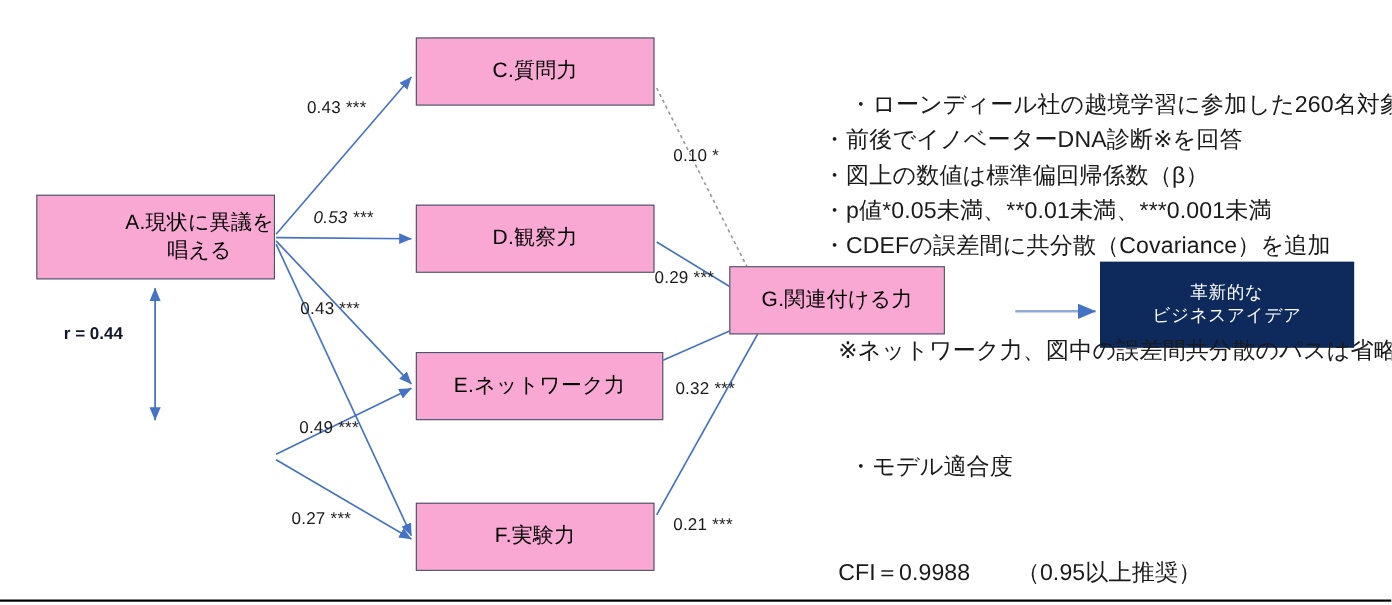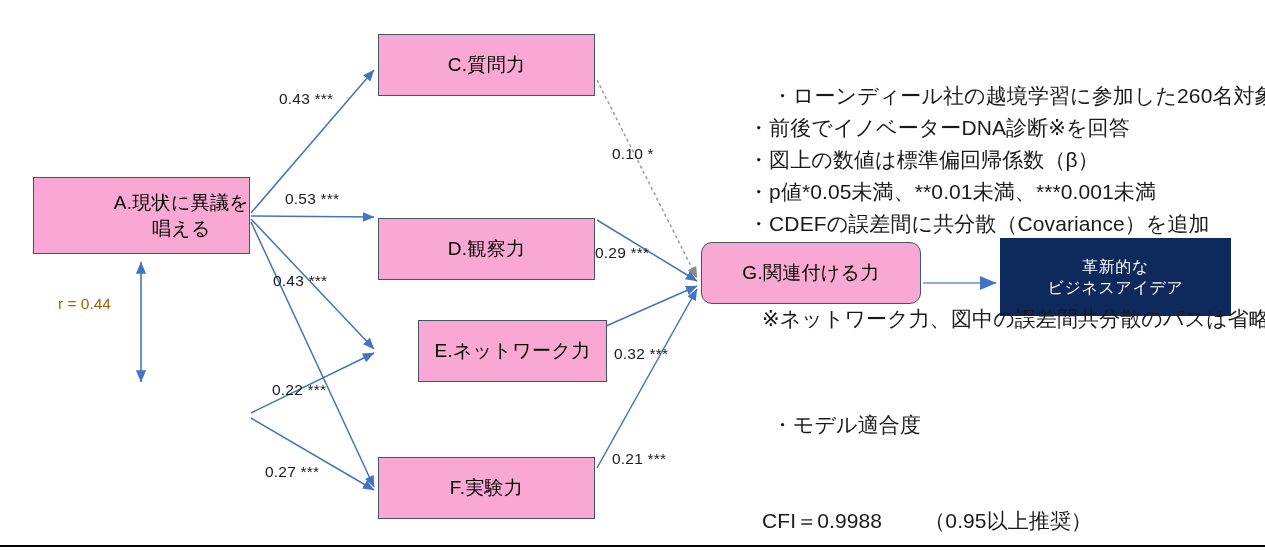--- a/index.html
+++ b/index.html
@@ -33,24 +33,24 @@
     color:#ffffff;
     font-weight:normal;
     font-size:16px;
     letter-spacing:0.6px;
   }
 
   
   #node-a{left:33px;  top:177px; width:217px; height:77px;justify-content:flex-end;}
   #node-b{left:33px;  top:385px; width:217px; height:72px;}
   #node-c{left:378px; top:34px;  width:217px; height:62px;}
-  #node-d{left:378px; top:186px; width:217px; height:62px;margin-top:32px;}
-  #node-e{left:378px; top:320px; width:189px; height:62px;margin-left:40px;}
+  #node-d{left:378px; top:186px; width:217px; height:62px;}
+  #node-e{left:378px; top:320px; width:225px; height:62px;}
   #node-f{left:378px; top:457px; width:217px; height:62px;}
-  #node-g{left:701px; top:242px; width:220px; height:62px;border-radius:11px;}
+  #node-g{left:663px; top:242px; width:196px; height:62px;}
   #node-idea{left:1000px; top:238px; width:231px; height:78px;}
 
   .coef{
     position:absolute;
     font-size:15.5px;
     color:#1a1a1a;
     white-space:nowrap;
     letter-spacing:0.2px;
   }
 
@@ -59,21 +59,21 @@
     font-size:21px;
     color:#1a1a1a;
     line-height:1.52;
     white-space:pre;
     letter-spacing:0.1px;
   }
   #note-top{left:748px;top:48px;}
   #note-fit{left:748px;top:377px;}
   .note .ind{padding-left:14px;display:block;}
 
-  #rlabel{position:absolute;left:58px;top:295px;font-size:15.5px;color:#a16207;}
+  #rlabel{position:absolute;left:58px;top:295px;font-size:15.5px;color:#0f172a;font-weight:bold;}
 
   #baseline{position:absolute;left:0;top:545px;width:1265px;height:2px;background:#000;}
 </style>
 </head>
 <body>
 
 <div id="stage">
 
   <svg id="wires" viewBox="0 0 1265 550">
     <defs>
@@ -143,29 +143,29 @@
   </div>
 
   <div class="node outcome" id="node-idea">
     <span style="white-space:pre-line">革新的な
 ビジネスアイデア</span>
   </div>
 
   <div id="rlabel">r = 0.44</div>
 
   <div class="coef" style="left:279px;top:90px;">0.43 ***</div>
-  <div class="coef" style="left:285px;top:190px;">0.53 ***</div>
+  <div class="coef" style="left:285px;top:190px;font-style:italic;">0.53 ***</div>
   <div class="coef" style="left:273px;top:272px;">0.43 ***</div>
-  <div class="coef" style="left:272px;top:381px;">0.22 ***</div>
+  <div class="coef" style="left:272px;top:381px;">0.49 ***</div>
   <div class="coef" style="left:265px;top:463px;">0.27 ***</div>
 
-  <div class="coef" style="left:612px;top:145px;">0.10 *</div>
+  <div class="coef" style="left:612px;top:133px;">0.10 *</div>
   <div class="coef" style="left:595px;top:244px;text-align:right;">0.29 ***</div>
   <div class="coef" style="left:614px;top:345px;">0.32 ***</div>
-  <div class="coef" style="left:612px;top:450px;">0.21 ***</div>
+  <div class="coef" style="left:612px;top:469px;">0.21 ***</div>
 
   <div class="note" id="note-top">
     <span>・ローンディール社の越境学習に参加した260名対象
 ・前後でイノベーターDNA診断※を回答
 ・図上の数値は標準偏回帰係数（β）
 ・p値*0.05未満、**0.01未満、***0.001未満
 ・CDEFの誤差間に共分散（Covariance）を追加</span><br>
     <span class="ind">※ネットワーク力、図中の誤差間共分散のパスは省略</span>
   </div>
 

